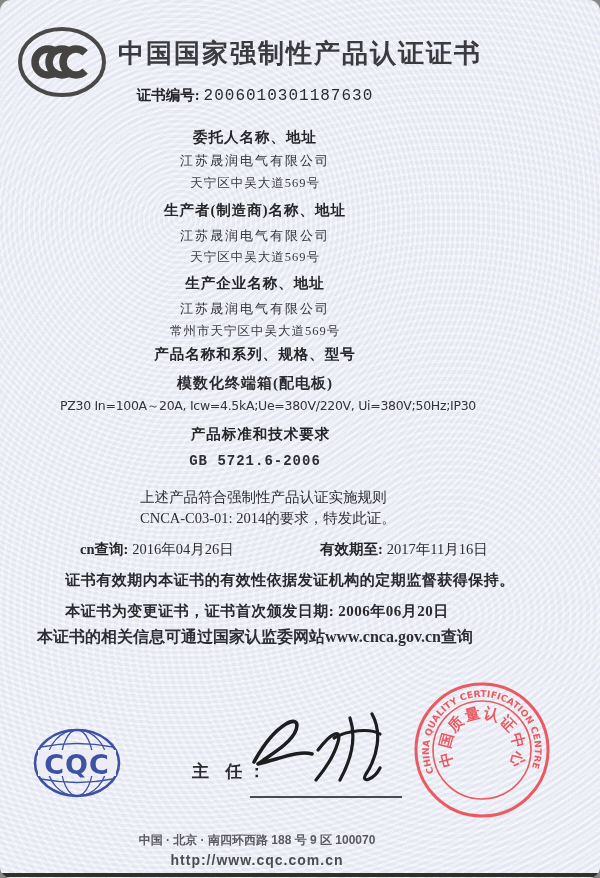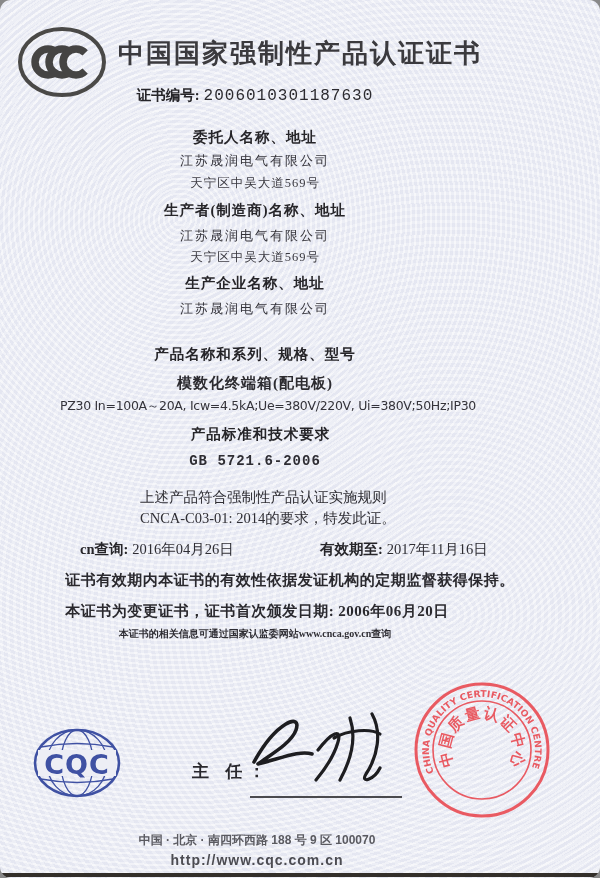--- a/index.html
+++ b/index.html
@@ -51,20 +51,21 @@
   <div class="abs ctr510 heading" style="top:128px;">委托人名称、地址</div>
   <div class="abs ctr510 kai" style="top:152px;">江苏晟润电气有限公司</div>
   <div class="abs ctr510 kai-sm" style="top:175px;">天宁区中吴大道569号</div>
 
   <div class="abs ctr510 heading" style="top:201px;">生产者(制造商)名称、地址</div>
   <div class="abs ctr510 kai" style="top:227px;">江苏晟润电气有限公司</div>
   <div class="abs ctr510 kai-sm" style="top:249px;">天宁区中吴大道569号</div>
 
   <div class="abs ctr510 heading" style="top:274px;">生产企业名称、地址</div>
   <div class="abs ctr510 kai" style="top:300px;">江苏晟润电气有限公司</div>
+  <div class="abs ctr510 kai-sm" style="top:323px;">常州市天宁区中吴大道569号</div>
 
   <div class="abs ctr510 heading" style="top:345px;">产品名称和系列、规格、型号</div>
   <div class="abs ctr510" style="top:374px; font-size:15px; font-weight:bold; color:#2c2b30; letter-spacing:1px;">模数化终端箱(配电板)</div>
   <div class="abs ctr600 spec" style="top:398px; width:600px; padding-right:64px;">PZ30 In=100A～20A, Icw=4.5kA;Ue=380V/220V, Ui=380V;50Hz;IP30</div>
 
   <div class="abs ctr510 heading" style="top:425px;padding-left:11px;">产品标准和技术要求</div>
   <div class="abs ctr510 mono" style="top:453px; font-size:14px; font-weight:bold; color:#2e2d33; letter-spacing:1px;">GB 5721.6-2006</div>
 
   <div class="abs" style="left:140px; top:487px; line-height:21px;">
     <div class="val" style="font-size:14.5px;">上述产品符合强制性产品认证实施规则</div>
@@ -75,21 +76,21 @@
     <span class="lbl">cn查询:</span>
     <span class="val">2016年04月26日</span>
   </div>
   <div class="abs" style="left:320px; top:540px;">
     <span class="lbl">有效期至:</span>
     <span class="val">2017年11月16日</span>
   </div>
 
   <div class="abs ctr580 note-b" style="top:571px;">证书有效期内本证书的有效性依据发证机构的定期监督获得保持。</div>
   <div class="abs note-b" style="top:602px; left:0; width:506px; text-align:center;padding-left:8px;">本证书为变更证书，证书首次颁发日期: 2006年06月20日</div>
-  <div class="abs ctr510" style="top:627px; font-size:10px; font-weight:bold; color:#2e2d33;">本证书的相关信息可通过国家认监委网站www.cnca.gov.cn查询</div>
+  <div class="abs ctr510" style="top:627px; font-size:16px; font-weight:bold; color:#2e2d33;">本证书的相关信息可通过国家认监委网站www.cnca.gov.cn查询</div>
 
   <svg class="abs" style="left:32px; top:726px;" width="90" height="74" viewBox="0 0 90 74">
     <ellipse cx="45" cy="37" rx="42" ry="33" fill="none" stroke="#3f51a3" stroke-width="2.6"></ellipse>
     <ellipse cx="45" cy="37" rx="16" ry="33" fill="none" stroke="#3f51a3" stroke-width="1.3"></ellipse>
     <ellipse cx="45" cy="37" rx="30" ry="33" fill="none" stroke="#3f51a3" stroke-width="1.3"></ellipse>
     <path d="M 9 21 Q 45 14 81 21" fill="none" stroke="#3f51a3" stroke-width="1.3"></path>
     <path d="M 9 53 Q 45 60 81 53" fill="none" stroke="#3f51a3" stroke-width="1.3"></path>
     <rect x="6" y="24" width="78" height="26" fill="#edeef5"></rect>
     <text x="45" y="38" text-anchor="middle" dominant-baseline="central" font-family="DejaVu Sans, sans-serif" font-size="27" font-weight="900" fill="#3f51a3" letter-spacing="1">CQC</text>
   </svg>

